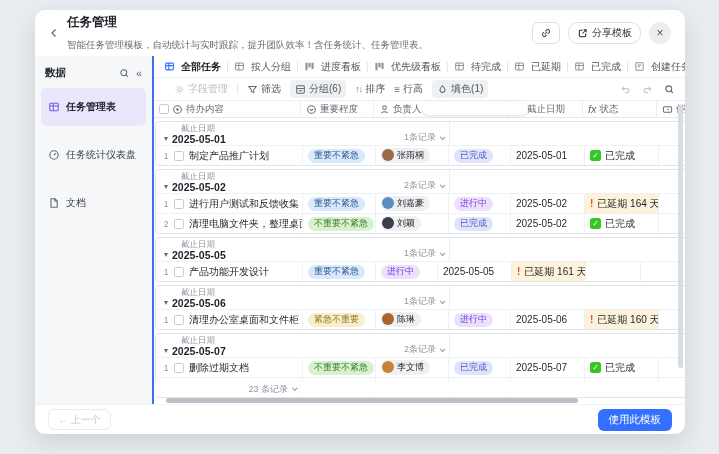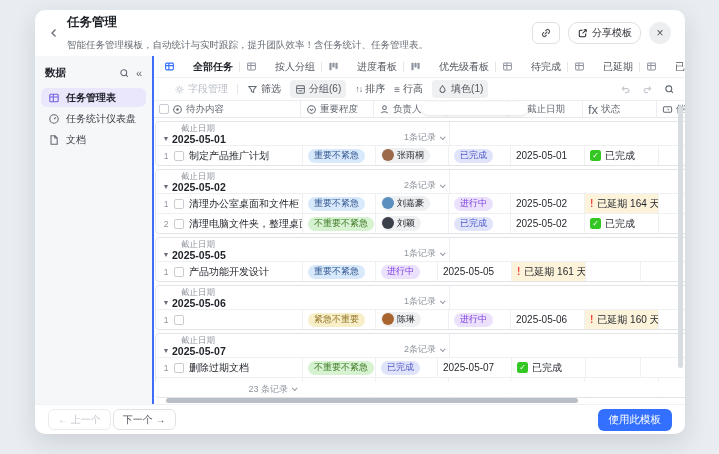--- a/index.html
+++ b/index.html
@@ -17,28 +17,28 @@
 .iconbtn{height:22px;min-width:28px;border:1px solid #dee0e3;border-radius:6px;display:flex;align-items:center;justify-content:center;background:#fff;color:#51565d}
 .sharebtn{height:22px;border:1px solid #dee0e3;border-radius:10px;display:flex;align-items:center;gap:4px;padding:0 8px;font-size:10px;color:#1f2329;background:#fff;white-space:nowrap}
 .closebtn{width:22px;height:22px;border-radius:50%;background:#eceef0;display:flex;align-items:center;justify-content:center;color:#51565d;font-size:12px;line-height:1}
 
 .cbody{flex:1;display:flex;min-height:0}
 .sidebar{width:117px;flex:0 0 auto;background:#f6f7f9;padding:6px}
 .sbhead{display:flex;align-items:center;gap:6px;padding:4px 4px 8px}
 .sbtitle{flex:1;font-size:10.5px;font-weight:bold;color:#1f2329}
 .sbico{color:#646a73;display:flex;align-items:center}
 .collapse-glyph{font-size:11px;color:#646a73;line-height:1}
-.navitem{height:19px;border-radius:6px;display:flex;align-items:center;gap:6px;padding:0 7px;font-size:10px;color:#373c43;margin-bottom:2px;white-space:nowrap}
+.navitem{height:38px;border-radius:6px;display:flex;align-items:center;gap:6px;padding:0 7px;font-size:10px;color:#373c43;margin-bottom:10px;white-space:nowrap}
 .navitem .nico{color:#646a73;display:flex}
 .navitem.sel{background:#eae6fb;color:#1f2329;font-weight:bold}
 .navitem.sel .nico{color:#7061e3}
 
 .main{flex:1;min-width:0;background:#fff;border-left:2px solid #3f6df5;display:flex;flex-direction:column;position:relative}
 .tabbar{height:22px;flex:0 0 auto;display:flex;align-items:center;padding:0 6px;font-size:10px;color:#51565d;border-bottom:1px solid #f0f1f3;overflow:hidden;white-space:nowrap}
-.tab{display:flex;align-items:center;gap:18px;padding:0 4px;cursor:default}
+.tab{display:flex;align-items:center;gap:6px;padding:0 4px;cursor:default}
 .tab .tico{color:#8f959e;display:flex}
 .tab.active{color:#1f2329;font-weight:bold}
 .tab.active .tico{color:#3370ff}
 .tabsep{width:1px;height:10px;background:#e5e6eb;margin:0 2px;flex:0 0 auto}
 .toolbar{height:22px;flex:0 0 auto;display:flex;align-items:center;gap:9px;padding:0 20px;font-size:10px;color:#51565d;position:relative}
 .tbtn{display:flex;align-items:center;gap:3px;white-space:nowrap}
 .tbtn .tico{display:flex;color:#646a73}
 .tbtn.dis{color:#b7bcc3}.tbtn.dis .tico{color:#c6cad0}
 .tbtn.on{background:#eff0f2;border-radius:4px;padding:2px 5px}
 .tsep{width:1px;height:10px;background:#e5e6eb}
@@ -46,21 +46,21 @@
 .tright .tico{display:flex}
 .glyph-sort{font-size:9px;letter-spacing:-1px;color:#646a73}
 .glyph-rh{font-size:10px;color:#646a73}
 
 .grid{flex:1;position:relative;overflow:hidden}
 .thead{display:flex;height:18px;width:557px;border-top:1px solid #eceef1;border-bottom:1px solid #e7e9ec;font-size:9.5px;color:#646a73;background:#fff}
 .th{display:flex;align-items:center;gap:3px;padding:0 5px;border-right:1px solid #eceef1;overflow:hidden;white-space:nowrap}
 .c0{width:147px;flex:0 0 auto}.c1{width:73px;flex:0 0 auto}.c2{width:73px;flex:0 0 auto}
 .c3{width:62px;flex:0 0 auto}.c4{width:74px;flex:0 0 auto}.c5{width:74px;flex:0 0 auto}
 .c6{width:55px;flex:0 0 auto;border-right:none}
-.fx{font-size:13px;color:#646a73}
+.fx{font-style:italic;font-size:11px;color:#646a73}
 .scrollpill{position:absolute;left:268px;top:2px;width:106px;height:13px;background:#fff;border-radius:7px;box-shadow:0 1px 3px rgba(31,35,41,.14);z-index:5}
 .groups{position:absolute;left:0;top:18px;right:0;bottom:0;overflow:hidden;padding-top:3px}
 .gcard{width:557px;border:1px solid #e2e4e8;border-radius:4px;margin:0 0 3px 1px;background:#fff;overflow:hidden}
 .ghead{height:23px;position:relative;padding-top:2px}
 .glabel{font-size:8.5px;color:#8f959e;line-height:9px;padding-left:25px}
 .gdaterow{display:flex;align-items:center;height:12px;padding-left:8px;gap:4px}
 .garrow{font-size:8px;color:#646a73;line-height:1}
 .gdate{font-size:10.5px;font-weight:bold;color:#1f2329;line-height:1}
 .gcount{position:absolute;top:9px;left:180px;width:108px;text-align:right;font-size:9px;color:#8f959e;display:flex;justify-content:flex-end;align-items:center;gap:4px}
 .ghead::after{content:'';position:absolute;left:293px;top:0;bottom:0;width:1px;background:#eceef1}
@@ -437,21 +437,21 @@
               </div>
               <div class="gcount">
                   <span>2条记录</span>
                   <span class="chev"></span>
                 </div>
             </div>
             <div class="row">
               <div class="cell c0">
                   <span class="rnum">1</span>
                   <span class="cbox"></span>
-                  <span class="task">清理办公室桌面和文件柜</span>
+                  <span class="task">进行用户测试和反馈收集</span>
                 </div>
               <div class="cell c1">
                   <span class="pill p-blue">重要不紧急</span>
                 </div>
               <div class="cell c2">
                   <span class="owner">
                     <span class="av" style="background: rgb(90, 143, 192);"></span>
                     <span class="oname">刘嘉豪</span>
                   </span>
                 </div>
@@ -540,20 +540,21 @@
               </div>
               <div class="gcount">
                   <span>1条记录</span>
                   <span class="chev"></span>
                 </div>
             </div>
             <div class="row">
               <div class="cell c0">
                   <span class="rnum">1</span>
                   <span class="cbox"></span>
+                  <span class="task">清理办公室桌面和文件柜</span>
                 </div>
               <div class="cell c1">
                   <span class="pill p-yellow">紧急不重要</span>
                 </div>
               <div class="cell c2">
                   <span class="owner">
                     <span class="av" style="background: rgb(169, 101, 47);"></span>
                     <span class="oname">陈琳</span>
                   </span>
                 </div>
@@ -585,20 +586,26 @@
             </div>
             <div class="row">
               <div class="cell c0">
                   <span class="rnum">1</span>
                   <span class="cbox"></span>
                   <span class="task">删除过期文档</span>
                 </div>
               <div class="cell c1">
                   <span class="pill p-green">不重要不紧急</span>
                 </div>
+              <div class="cell c2">
+                  <span class="owner">
+                    <span class="av" style="background: rgb(200, 131, 58);"></span>
+                    <span class="oname">李文博</span>
+                  </span>
+                </div>
               <div class="cell c3">
                   <span class="pill p-indigo">已完成</span>
                 </div>
               <div class="cell c4">
                   <span class="due">2025-05-07</span>
                 </div>
               <div class="cell c5">
                   <span class="chk">✓</span>
                   <span class="sttext">已完成</span>
                 </div>
@@ -637,16 +644,15 @@
         </div>
 
         <div class="hthumb"></div>
         <div class="vthumb"></div>
       </div>
     </div>
   </div>
 
   <div class="cfoot">
     <div class="navbtn dis">← 上一个</div>
-    <div class="navbtn">下一个 →</div>
     <div class="cta">使用此模板</div>
   </div>
 </div>
 
 </body></html>

